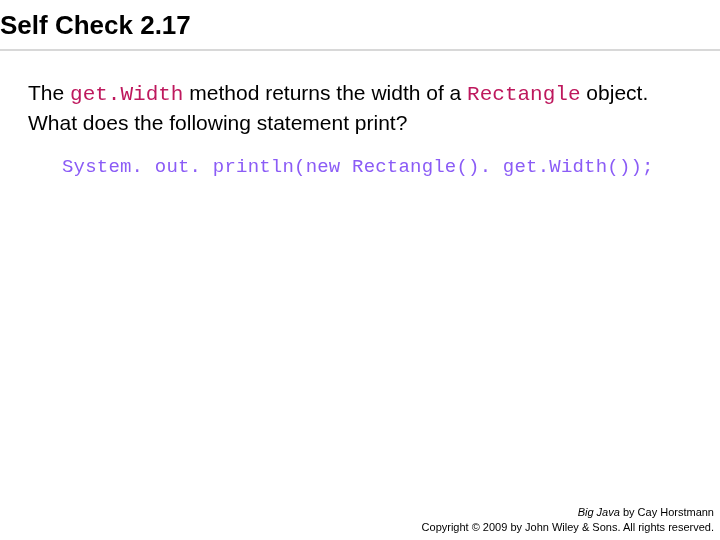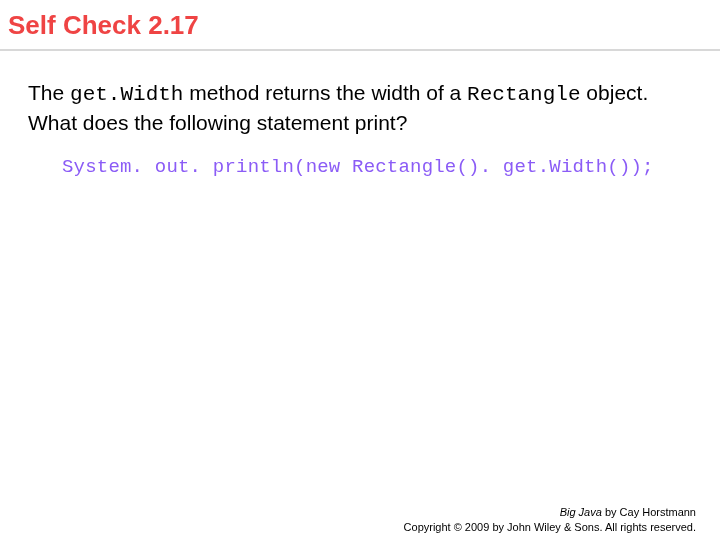--- a/index.html
+++ b/index.html
@@ -12,37 +12,37 @@
       height: 540px;
       background: #ffffff;
       font-family: Arial, Helvetica, sans-serif;
       position: relative;
       overflow: hidden;
     }
     .slide-title {
       font-family: "Trebuchet MS", Verdana, sans-serif;
       font-size: 26px;
       font-weight: bold;
-      color: #ef4444;
-      padding: 10px 0 8px 8px;
+      color: #000000;
+      padding: 10px 0 8px 0;
       border-bottom: 2px solid #d8d8d8;
       margin-bottom: 28px;
     }
     .content {
       padding: 0 28px;
     }
     .question {
       font-size: 21px;
       color: #000000;
       line-height: 1.35;
       margin-bottom: 18px;
     }
     .mono {
       font-family: "Courier New", Courier, monospace;
-      color: #000000;
+      color: #be185d;
     }
     .code-line {
       font-family: "Courier New", Courier, monospace;
       font-size: 19px;
       color: #8b5cf6;
       padding-left: 34px;
       margin-bottom: 20px;
       letter-spacing: 0.2px;
     }
     .answer-line {
@@ -53,21 +53,21 @@
       font-weight: bold;
       color: #000000;
     }
     .answer-value {
       font-family: "Courier New", Courier, monospace;
       color: #888888;
     }
     .footer {
       position: absolute;
       bottom: 6px;
-      right: 24px;
+      right: 6px;
       text-align: right;
       font-size: 11px;
       color: #000000;
       line-height: 1.3;
     }
     .footer .book-title {
       font-style: italic;
     }
   </style>
 </head>

